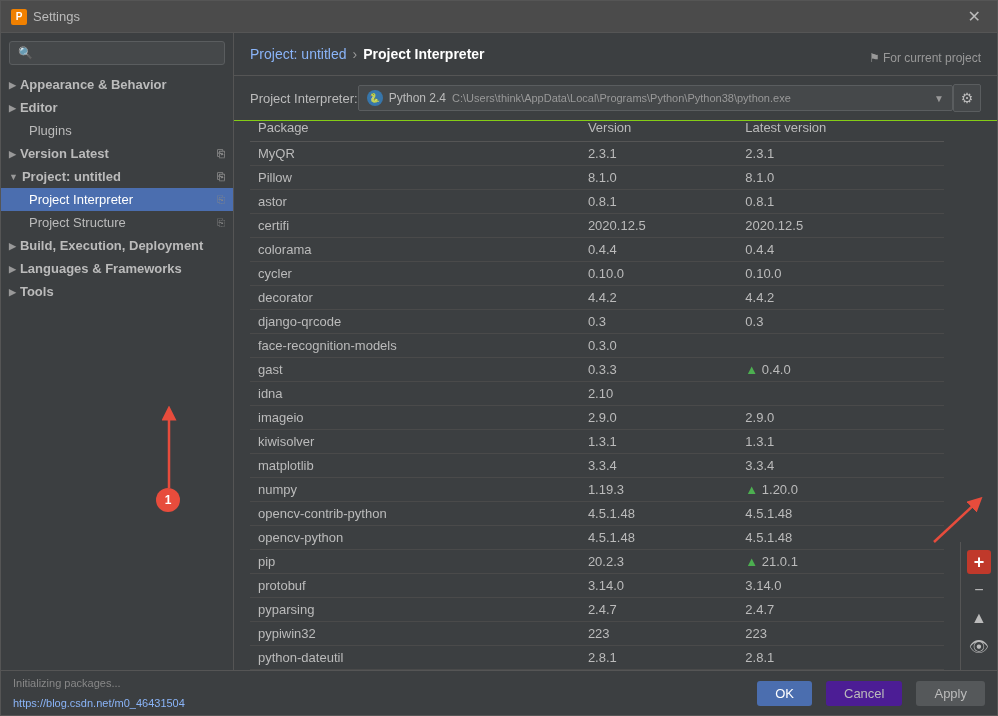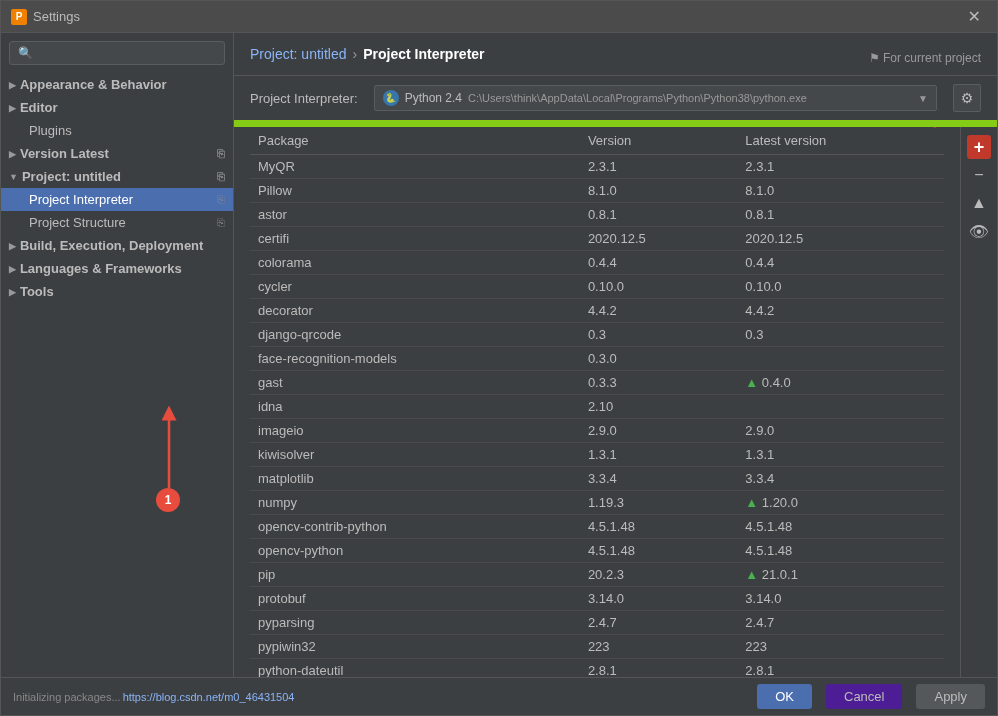--- a/index.html
+++ b/index.html
@@ -159,23 +159,23 @@
       color: #999;
       font-size: 12px;
       display: flex;
       align-items: center;
       gap: 4px;
       margin-top: 8px;
     }
     .interpreter-bar {
       display: flex;
       align-items: center;
-      gap: 16px;
+      gap: 0;
       padding: 8px 16px;
-      border-bottom: 7px solid #84cc16;
+      border-bottom: 1px solid #84cc16;
       flex-shrink: 0;
     }
     .interpreter-label {
       color: #bbbbbb;
       font-size: 13px;
       white-space: nowrap;
     }
     .interpreter-dropdown {
       flex: 1;
       background: #45484a;
@@ -434,21 +434,21 @@
         <span class="interpreter-label">Project Interpreter:</span>
         <div class="interpreter-dropdown">
           <div class="python-icon">🐍</div>
           <span>Python 2.4</span>
           <span style="color:#999; font-size:11px;">C:\Users\think\AppData\Local\Programs\Python\Python38\python.exe</span>
           <span class="dropdown-arrow">▼</span>
         </div>
         <div class="gear-btn">⚙</div>
       </div>
 
-      <div style="display:flex; flex:1; overflow:hidden; position:relative;">
+      <div style="display:flex; flex:1; overflow:hidden; position:relative;align-items:flex-end;">
         <div class="table-container">
           <table>
             <thead>
               <tr>
                 <th>Package</th>
                 <th>Version</th>
                 <th>Latest version</th>
               </tr>
             </thead>
             <tbody id="package-table-body">
@@ -582,21 +582,21 @@
               </defs>
               <line x1="5" y1="45" x2="48" y2="5" stroke="#e74c3c" stroke-width="2.5" marker-end="url(#arrowhead2)"></line>
             </svg>
           </div>
         </div>
       </div>
     </div>
   </div>
 
   <div class="bottom-bar">
-    <div style="display:flex; flex-direction:row; gap:2px;">
+    <div style="display:flex; flex-direction:column; gap:8px;">
       <span class="bottom-left">Initializing packages...</span>
       <span class="url-bar">https://blog.csdn.net/m0_46431504</span>
     </div>
     <div class="bottom-right">
       <button class="btn-ok">OK</button>
       <button class="btn-cancel">Cancel</button>
       <button class="btn-apply">Apply</button>
     </div>
   </div>
 </div>

